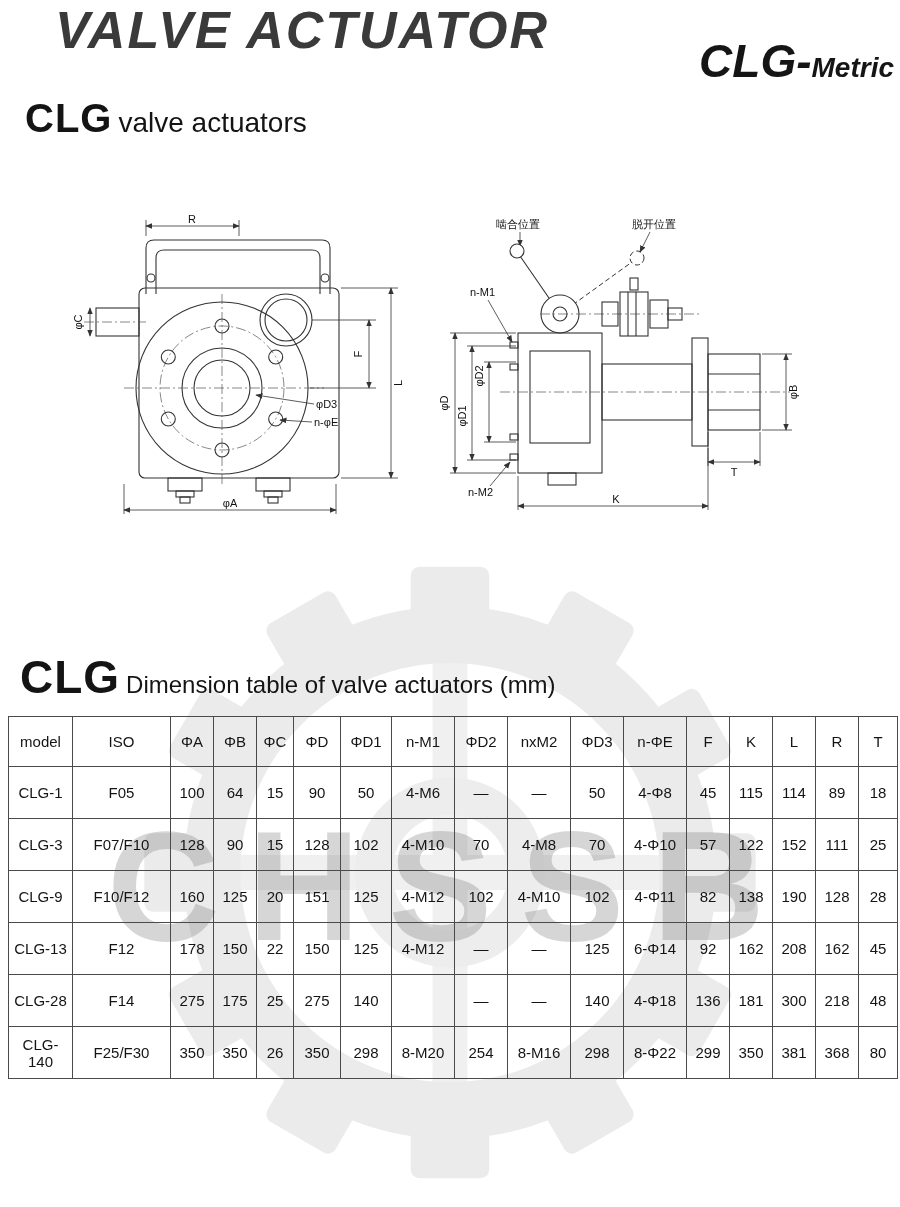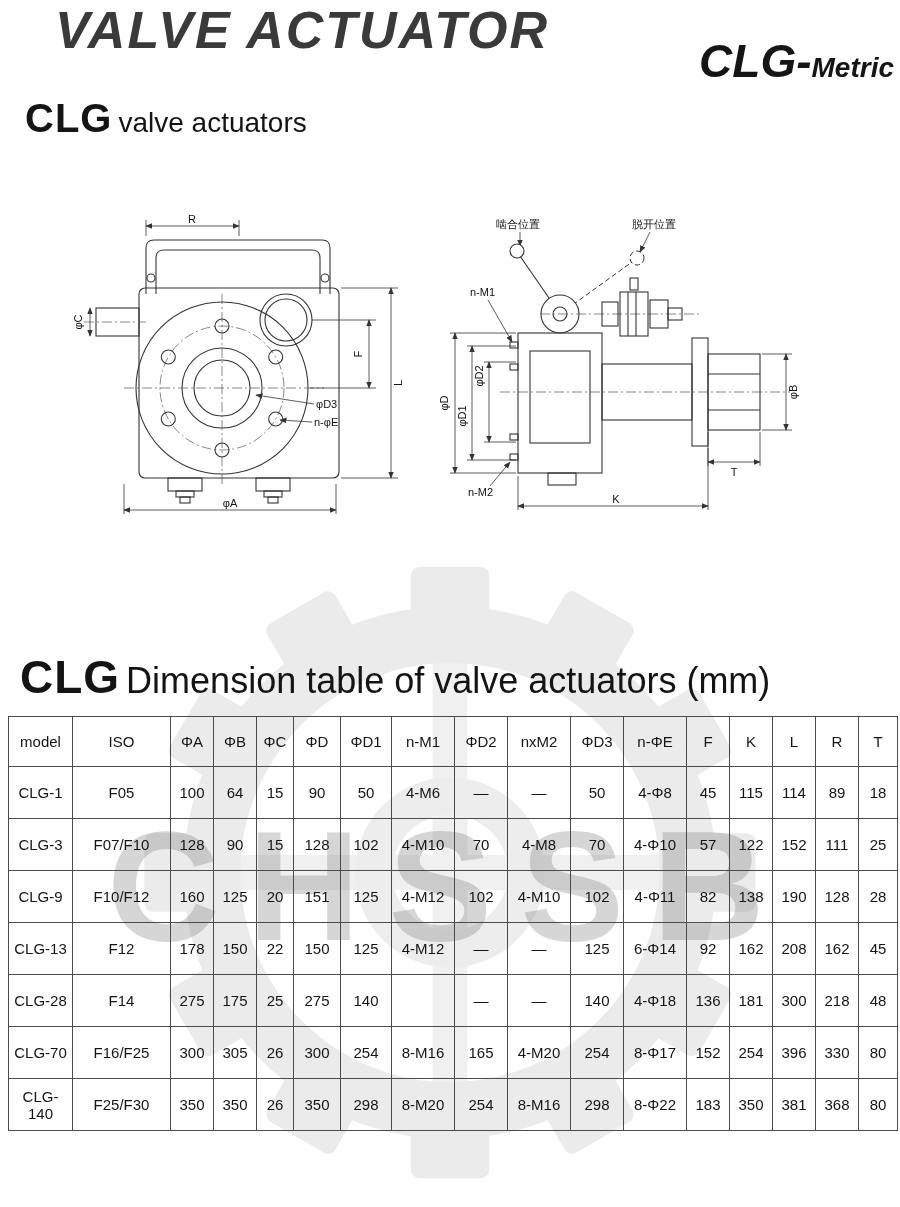--- a/index.html
+++ b/index.html
@@ -18,21 +18,21 @@
   }
   .brand .main { font-size:46px; }
   .brand .sub  { font-size:28px; }
 
   .h-sec { position:absolute; display:flex; align-items:baseline; gap:6px; color:#141414; z-index:2; }
   #sec1 { left:25px; top:96px; }
   #sec2 { left:20px; top:650px; }
   #sec1 .model { font-size:40px; font-weight:bold; letter-spacing:1px; }
   #sec1 .label { font-size:28px; }
   #sec2 .model { font-size:46px; font-weight:bold; letter-spacing:1px; }
-  #sec2 .label { font-size:36px; }
+  #sec2 .label { font-size:24px; }
 
   .drawings { position:absolute; top:216px; left:70px; width:780px; height:305px;
               display:flex; gap:26px; z-index:2; }
   .drawings svg { overflow:visible; }
   svg text { font-family:"Liberation Sans", sans-serif; font-size:11px; fill:#111; }
   .ln  { stroke:#333; fill:none; stroke-width:1.1; }
   .lnf { stroke:#333; fill:#fff; stroke-width:1.1; }
   .dim { stroke:#333; fill:none; stroke-width:0.8; }
   .cl  { stroke:#555; fill:none; stroke-width:0.7; stroke-dasharray:10 3 2 3; }
   .dsh { stroke:#333; fill:none; stroke-width:1; stroke-dasharray:5 3; }
@@ -374,52 +374,33 @@
           <td>—</td>
           <td>140</td>
           <td>4-Φ18</td>
           <td>136</td>
           <td>181</td>
           <td>300</td>
           <td>218</td>
           <td>48</td>
         </tr>
         <tr>
-          <td>CLG-70</td>
-          <td>F16/F25</td>
-          <td>300</td>
-          <td>305</td>
-          <td>26</td>
-          <td>300</td>
-          <td>254</td>
-          <td>8-M16</td>
-          <td>165</td>
-          <td>4-M20</td>
-          <td>254</td>
-          <td>8-Φ17</td>
-          <td>152</td>
-          <td>254</td>
-          <td>396</td>
-          <td>330</td>
-          <td>80</td>
-        </tr>
-        <tr>
           <td>CLG-140</td>
           <td>F25/F30</td>
           <td>350</td>
           <td>350</td>
           <td>26</td>
           <td>350</td>
           <td>298</td>
           <td>8-M20</td>
           <td>254</td>
           <td>8-M16</td>
           <td>298</td>
           <td>8-Φ22</td>
-          <td>183</td>
+          <td>299</td>
           <td>350</td>
           <td>381</td>
           <td>368</td>
           <td>80</td>
         </tr>
       </tbody>
   </table>
 
 </div>
 

